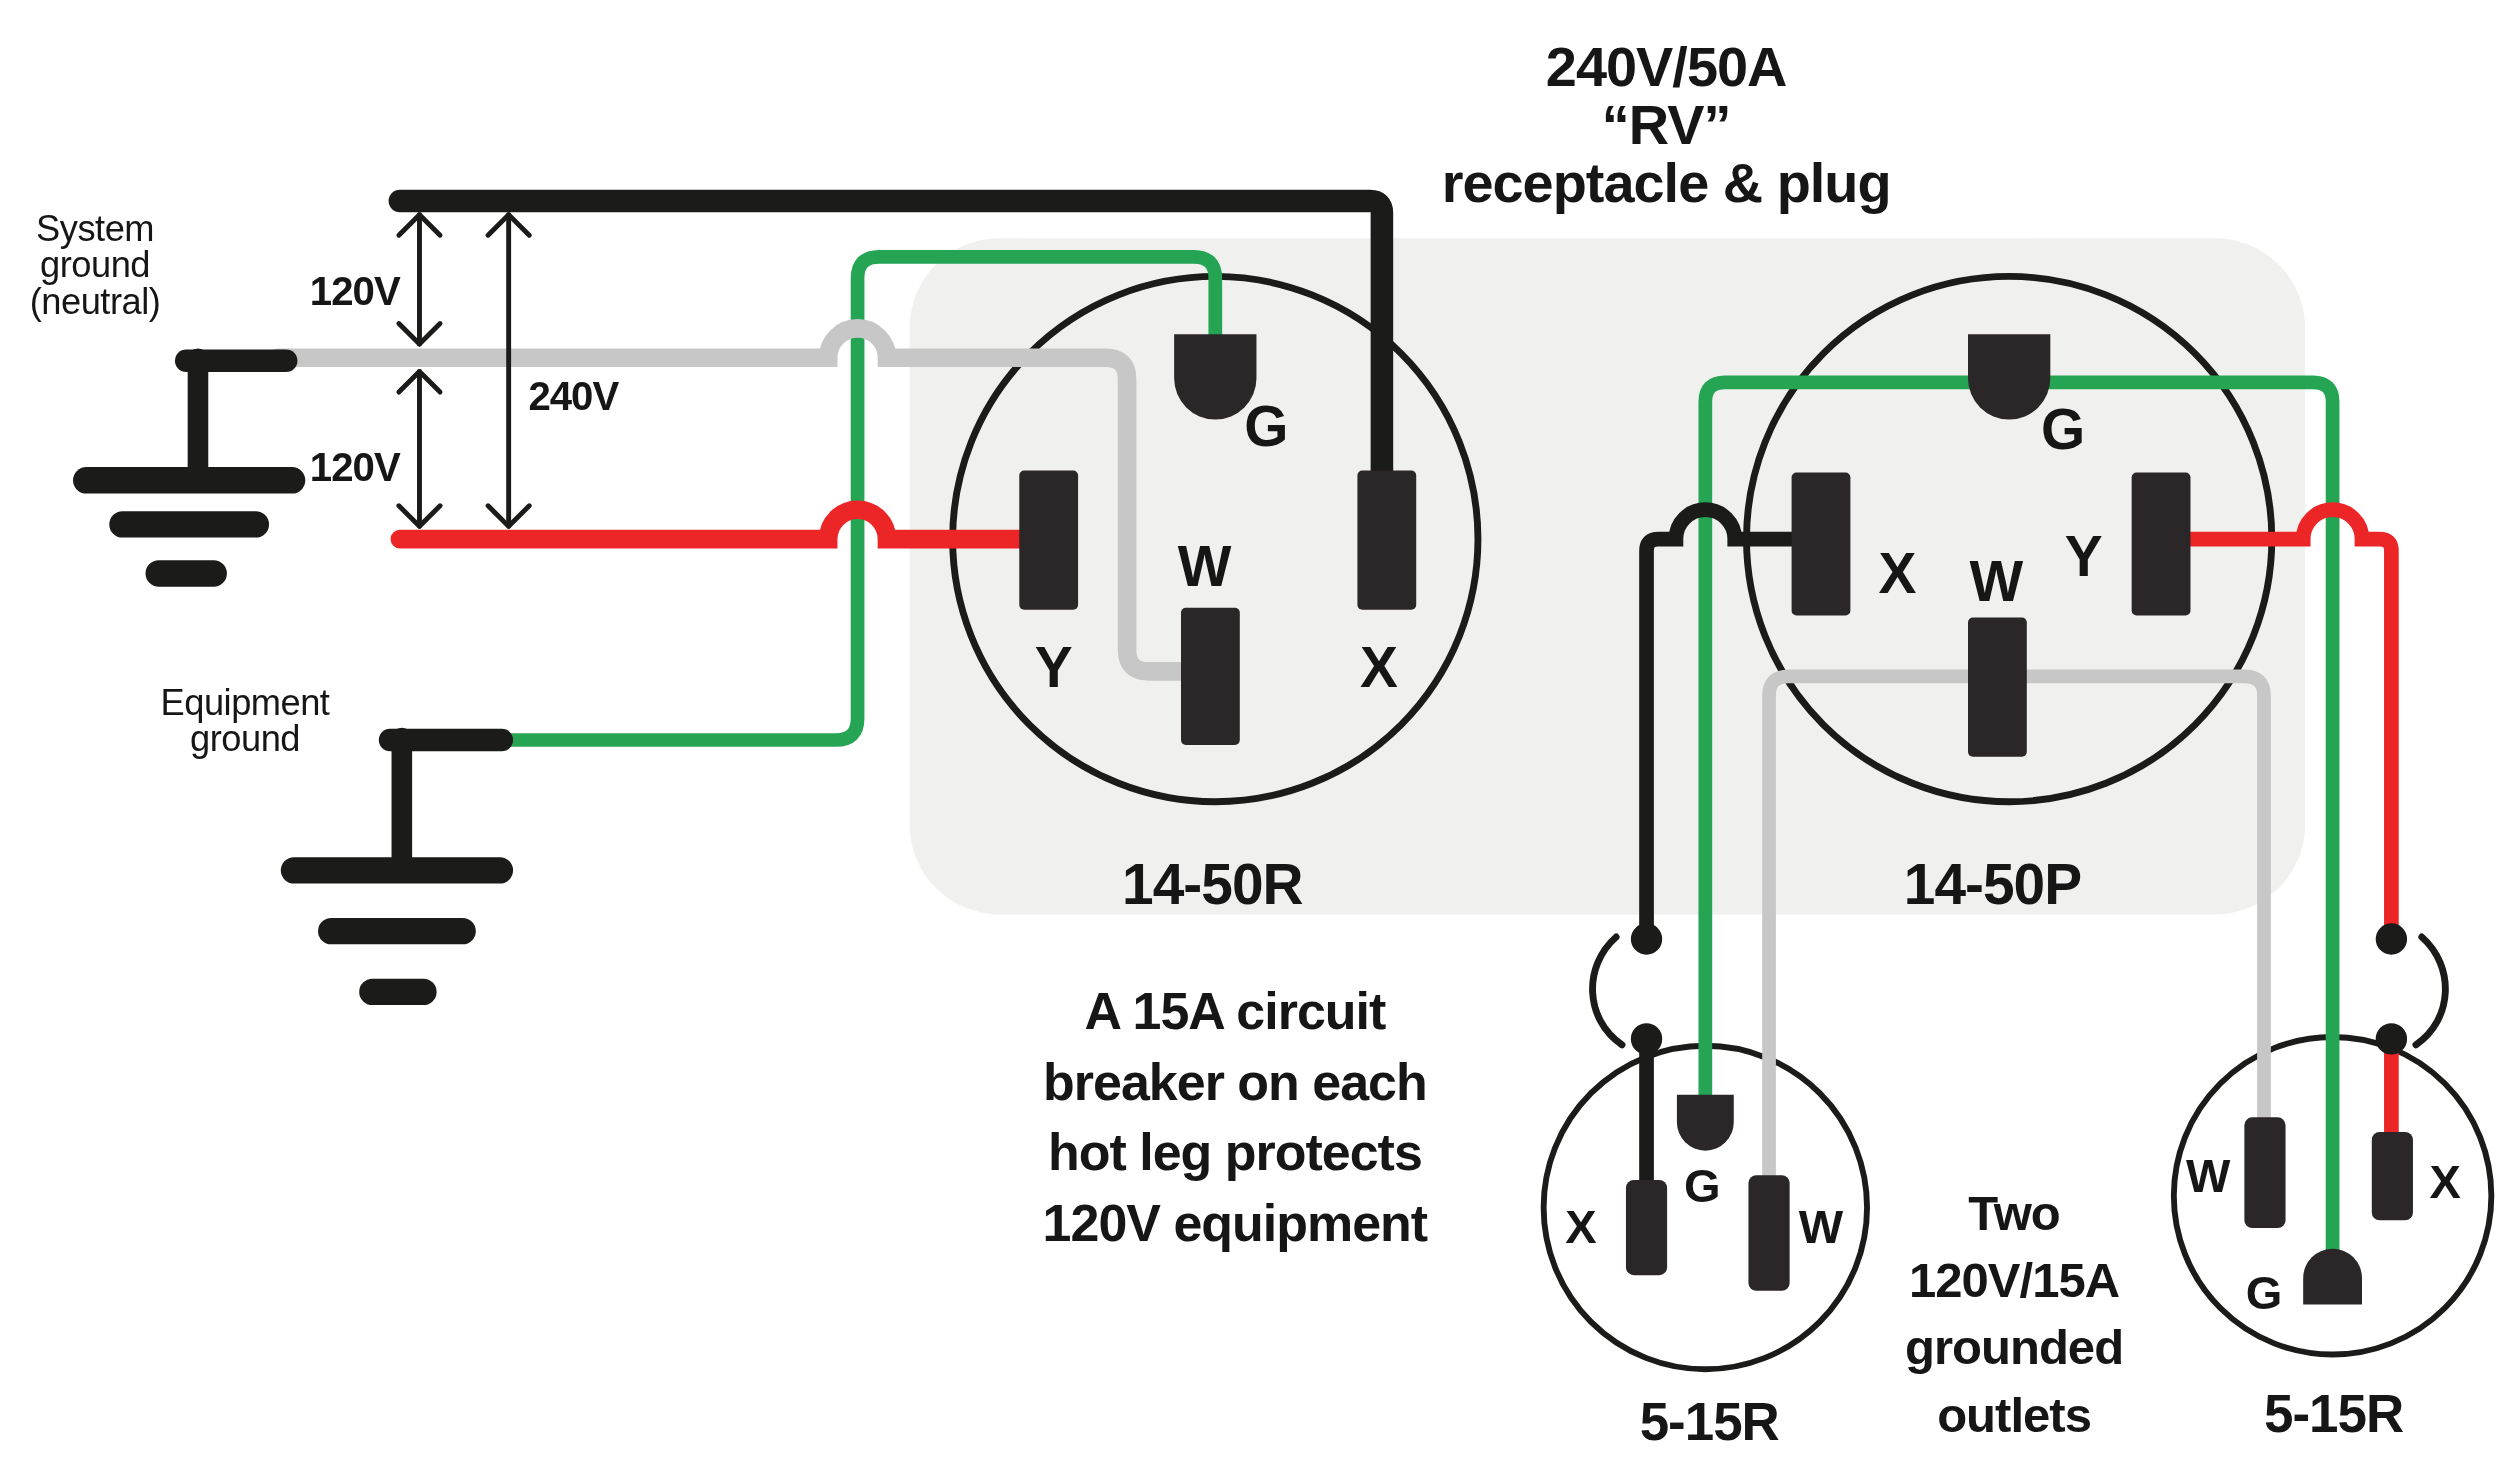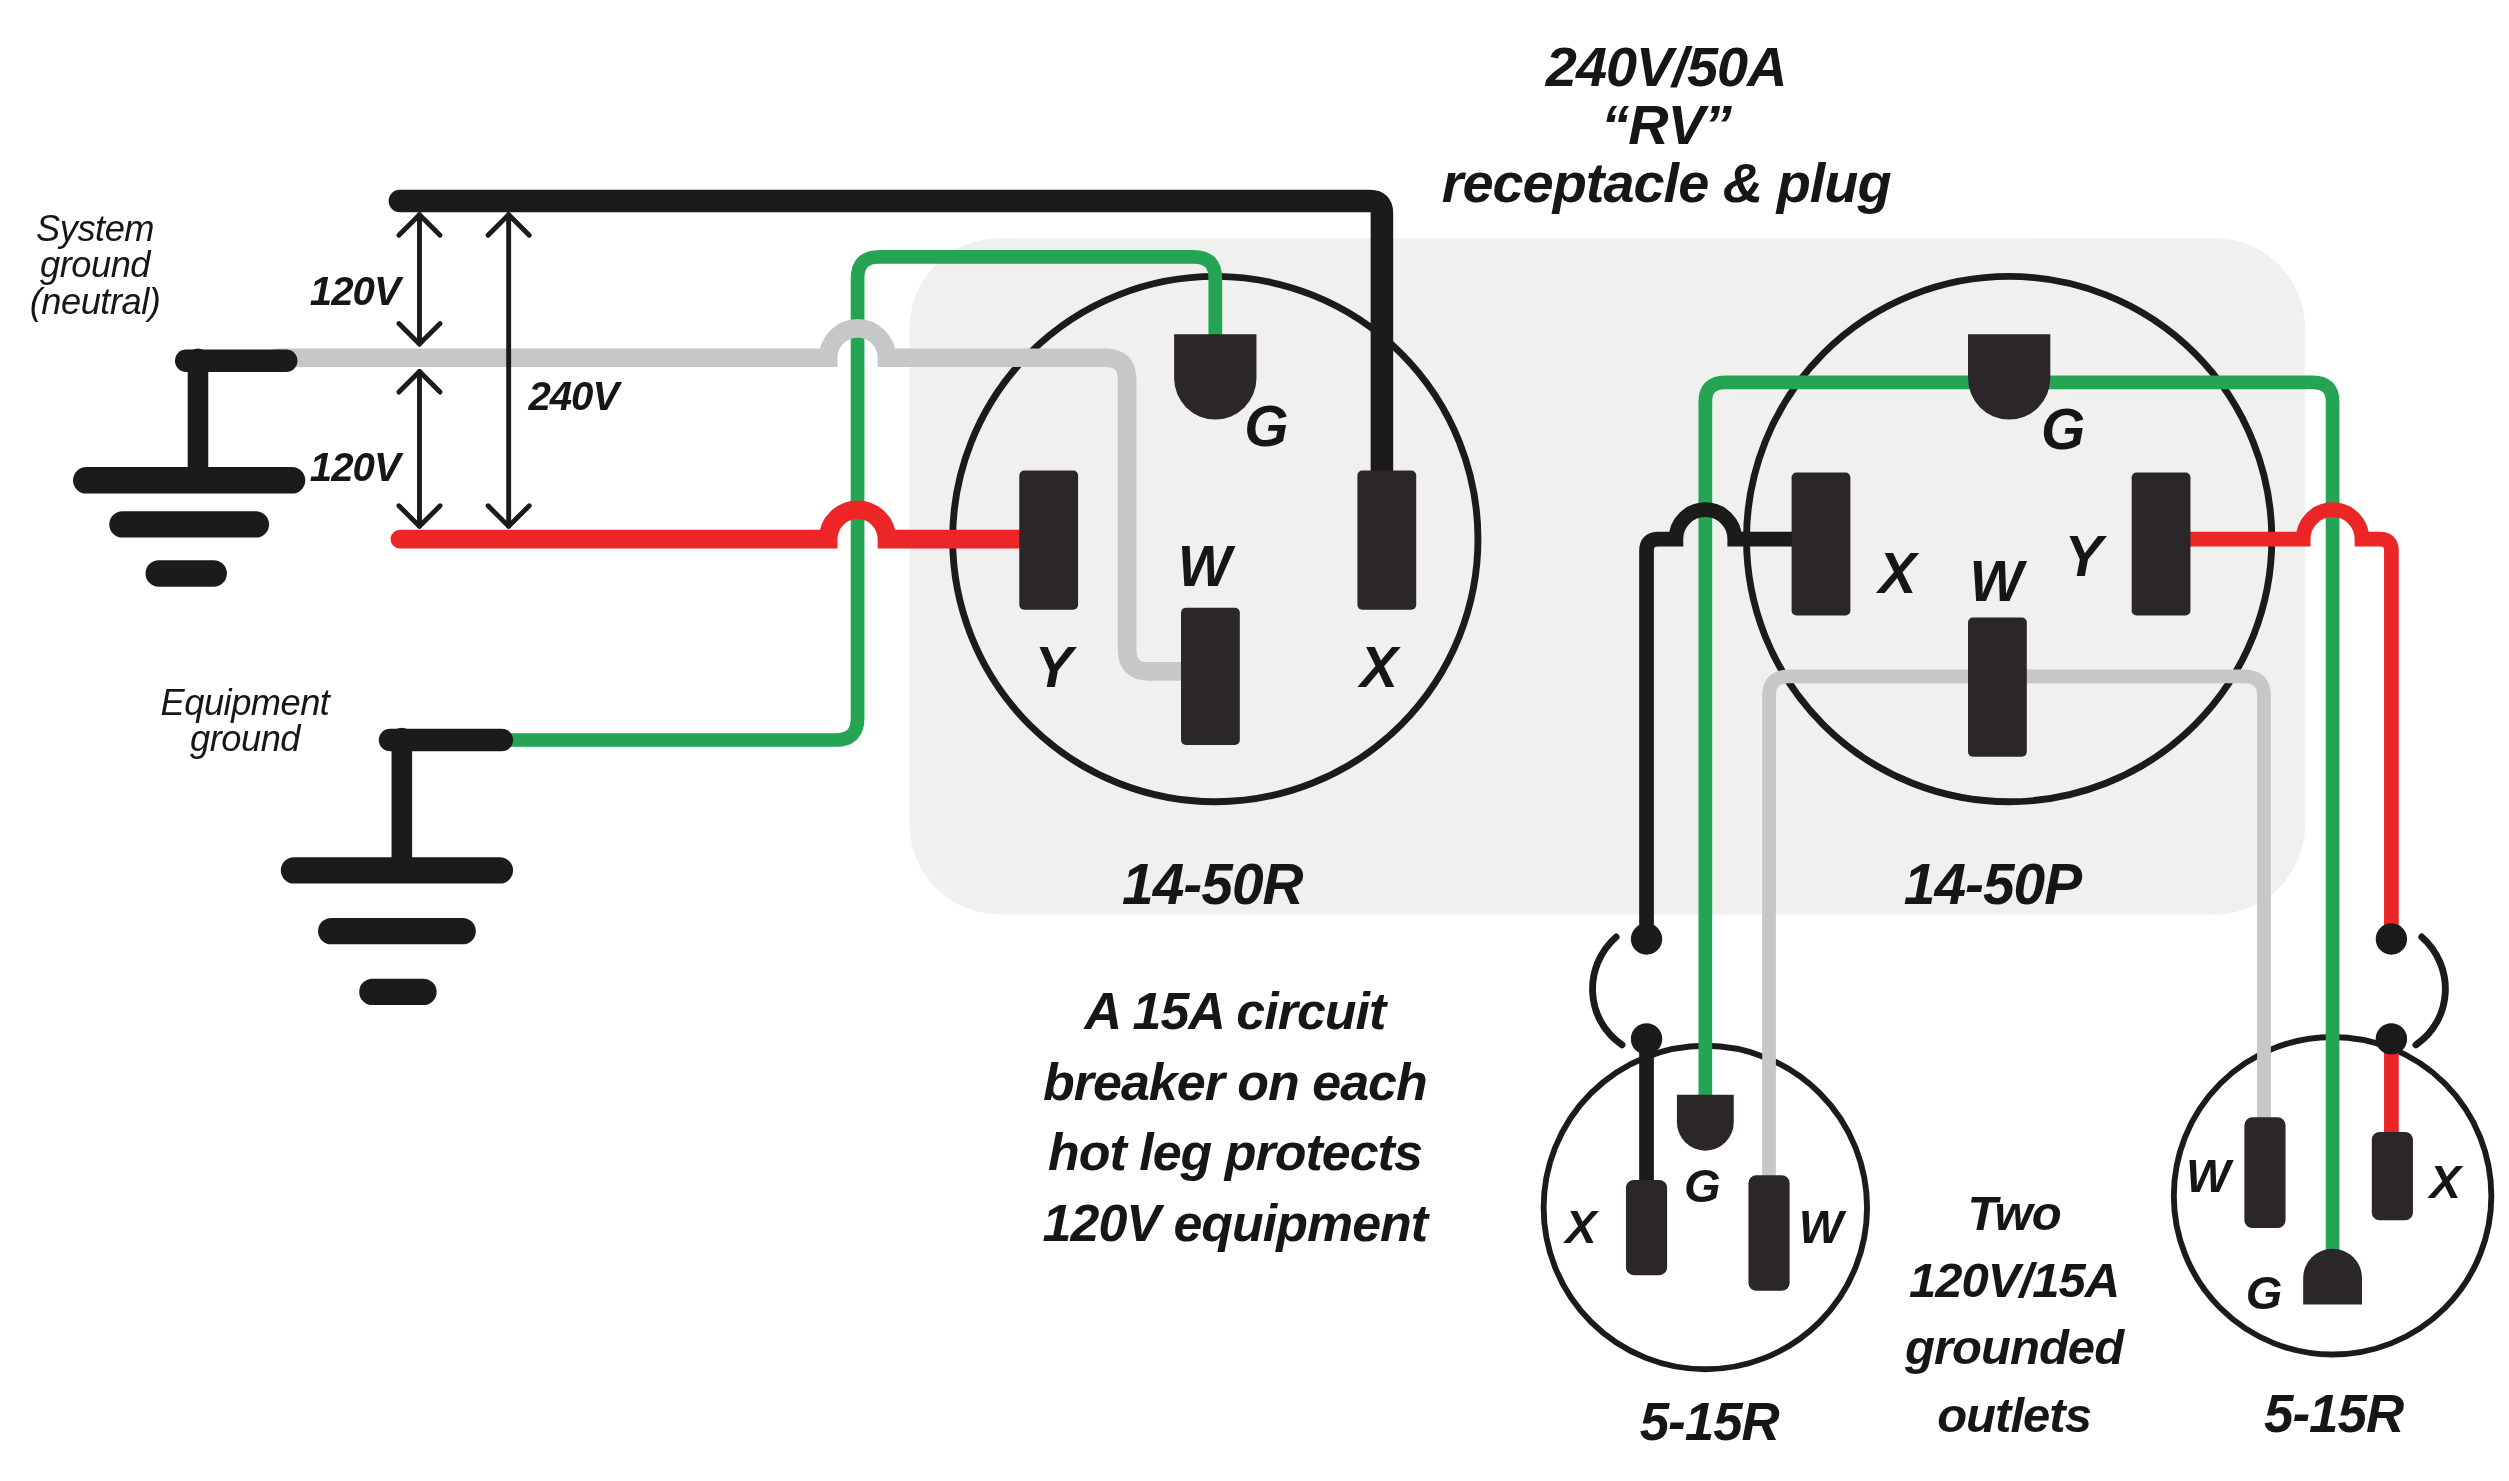--- a/index.html
+++ b/index.html
@@ -1,20 +1,20 @@
 <!DOCTYPE html>
 <html style="--ink: #161616; --ink2: #1b1b19; --red: #ec2527; --green: #25a553; --gray: #c6c7c6; --panel: #f0f0ef; --pin: #2b2627; --white: #ffffff;"><head>
 <meta charset="utf-8">
 <style>
   :root{
     --ink:#161616; --ink2:#1b1b19; --red:#ec2527; --green:#25a553;
     --gray:#c6c7c6; --panel:#f0f0ef; --pin:#2b2627; --white:#ffffff;
   }
   html,body{margin:0;padding:0;background:var(--white);}
-  .stage{width:2509px;height:1481px;position:relative;background:var(--white);font-style:italic;}
+  .stage{width:2509px;height:1481px;position:relative;background:var(--white);}
   svg{display:block}
   text{font-family:"Liberation Sans", sans-serif; fill:var(--ink); }
   .title{font-size:57px;font-weight:700;letter-spacing:-1px;text-anchor:middle;}
   .gnd{font-size:37px;font-weight:400;letter-spacing:-0.5px;text-anchor:middle;}
   .volt{font-size:41px;font-weight:600;letter-spacing:-1px;text-anchor:middle;}
   .pinbig{font-size:58px;font-weight:700;text-anchor:middle;}
   .pinsm{font-size:48px;font-weight:700;text-anchor:middle;}
   .conn{font-size:58px;font-weight:700;letter-spacing:-1px;text-anchor:middle;}
   .conn2{font-size:54px;font-weight:700;letter-spacing:-1px;text-anchor:middle;}
   .note{font-size:53px;font-weight:700;letter-spacing:-1px;text-anchor:middle;}

